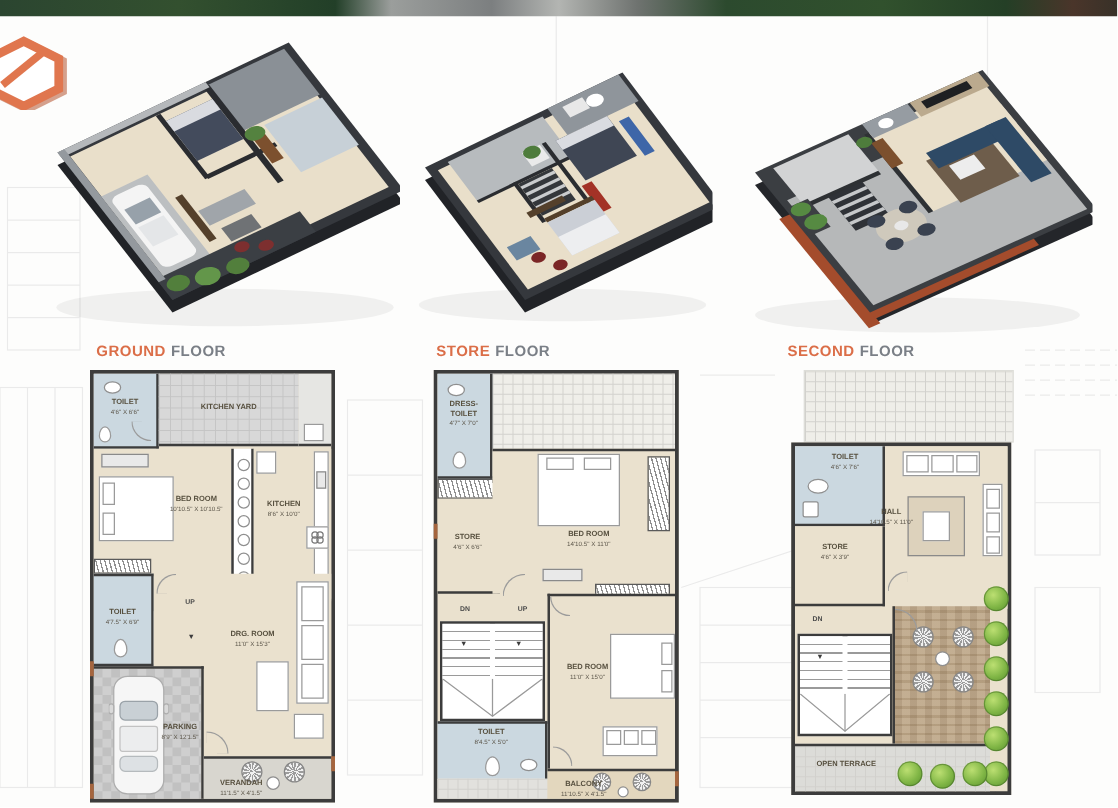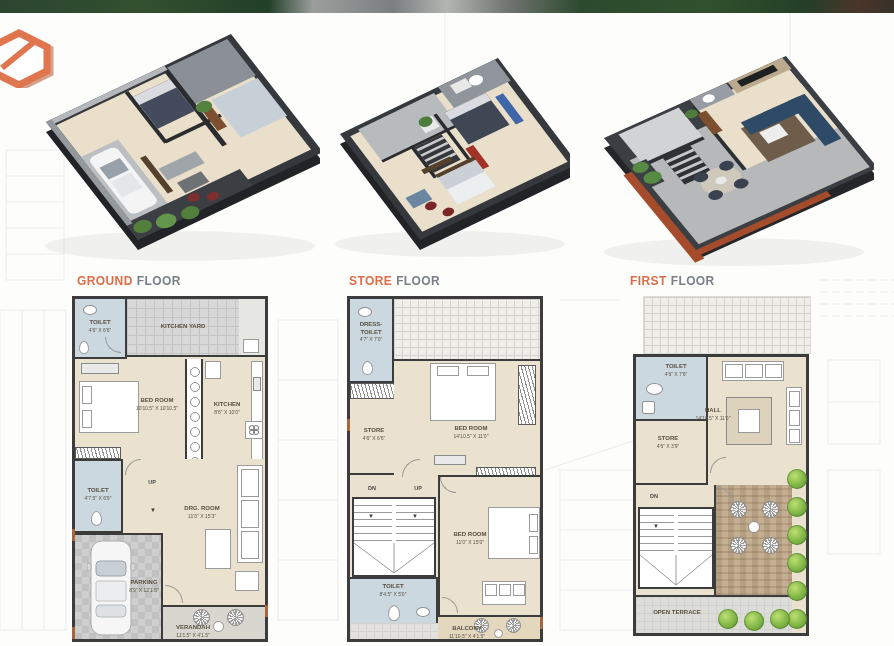--- a/index.html
+++ b/index.html
@@ -221,21 +221,21 @@
     </g>
   </svg>
 
   <div class="abs floorhead" style="left:77px;top:274px;z-index:2;">
     <span class="accent">GROUND</span><span>FLOOR</span>
   </div>
   <div class="abs floorhead" style="left:349px;top:274px;z-index:2;">
     <span class="accent">STORE</span><span>FLOOR</span>
   </div>
   <div class="abs floorhead" style="left:630px;top:274px;z-index:2;">
-    <span class="accent">FIRST</span><span>FLOOR</span>
+    <span class="accent">SECOND</span><span>FLOOR</span>
   </div>
 
   <div class="abs plan" style="left:72px;top:296px;width:196px;height:346px;z-index:2;">
     <div class="room wet wallR wallB" style="left:0;top:0;width:52px;height:60px;">
       <div class="rlabel" style="left:2px;top:20px;width:46px;">
         <span class="nm">TOILET</span>
           <span class="dims">4'6" X 6'6"</span>
       </div>
       <div class="basin" style="left:8px;top:6px;width:14px;height:10px;"></div>
       <div class="furn" style="left:4px;top:42px;width:10px;height:13px;border-radius:50% 50% 50% 50%/60% 60% 40% 40%;"></div>

